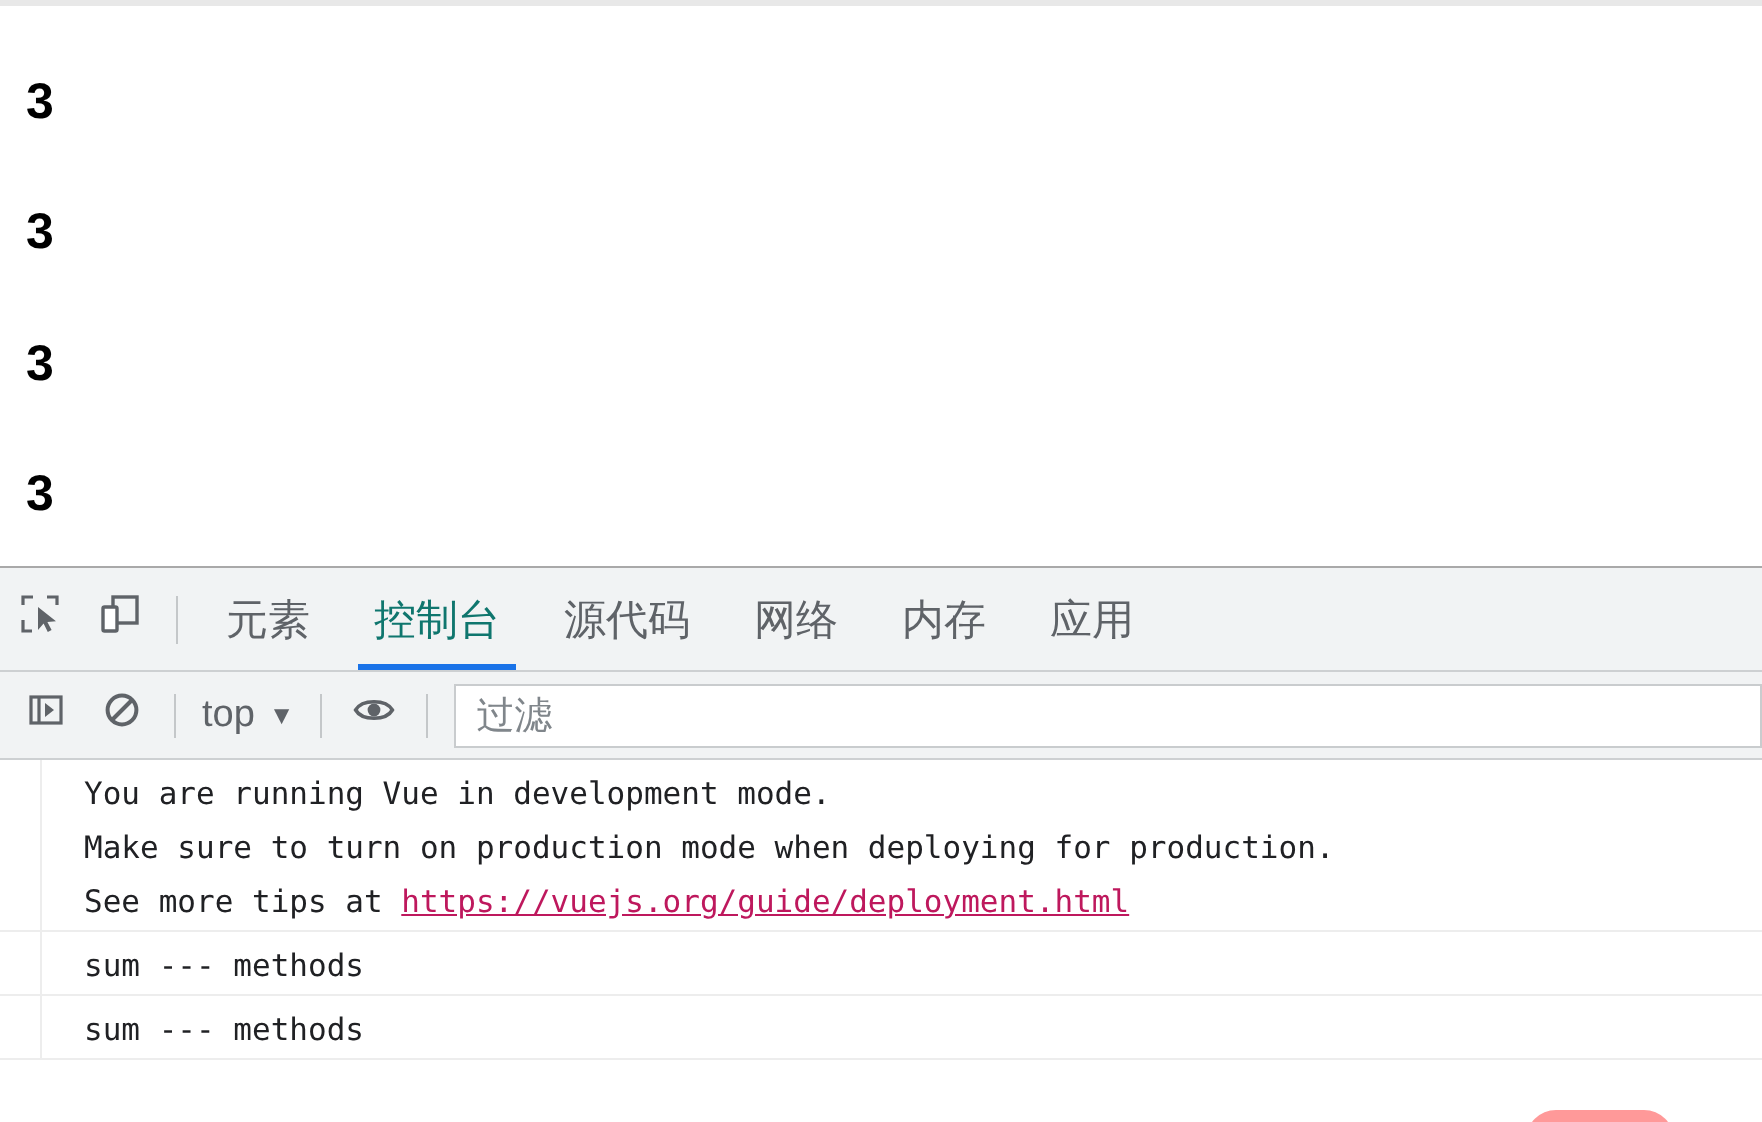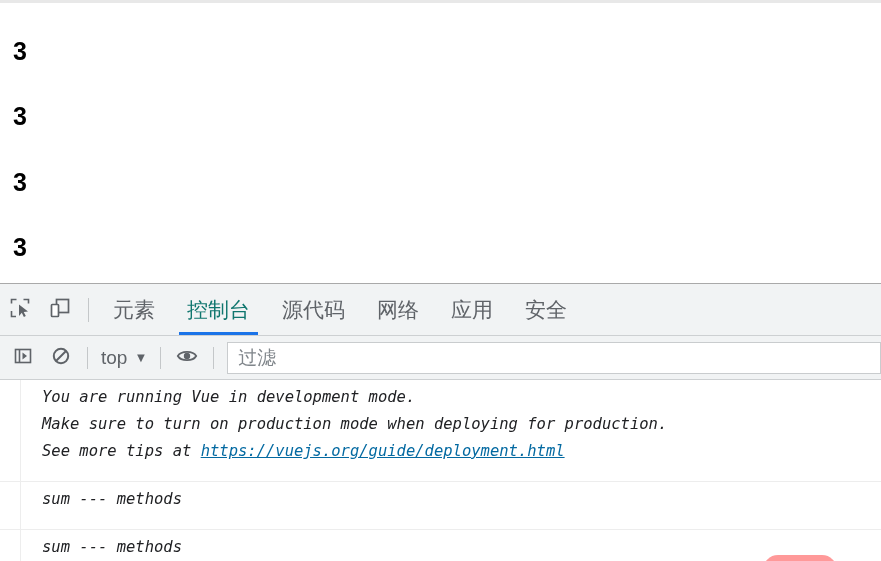--- a/index.html
+++ b/index.html
@@ -159,43 +159,42 @@
   
   #console-body {
     position: relative;
     background: #ffffff;
     height: 181px;
     overflow: hidden;
   }
   .console-row {
     position: relative;
     border-bottom: 1px solid #ededed;
-    padding: 4px 0 16px 0;
-    box-sizing: border-box;
-    font-style: italic;
+    padding: 4px 0 0 0;
+    box-sizing: border-box;
   }
   .console-row::before {
     content: "";
     position: absolute;
     left: 20px;
     top: 0;
     bottom: 0;
     width: 1px;
     background: #ededed;
   }
   .msg-text {
     margin-left: 42px;
     font-family: "DejaVu Sans Mono", monospace;
     font-size: 15.5px;
     line-height: 27px;
     color: #202124;
     white-space: pre;
   }
   .msg-link {
-    color: #0369a1;
+    color: #be185d;
     text-decoration: underline;
   }
 
   
   #bottom-badge {
     position: absolute;
     left: 763px;
     bottom: -24px;
     width: 74px;
     height: 30px;
@@ -243,24 +242,24 @@
     <div class="tab active">
       <span>控制台</span>
     </div>
     <div class="tab">
       <span>源代码</span>
     </div>
     <div class="tab">
       <span>网络</span>
     </div>
     <div class="tab">
+      <span>内存</span>
+    </div>
+    <div class="tab">
       <span>应用</span>
-    </div>
-    <div class="tab">
-      <span>安全</span>
     </div>
   </div>
 
   <div id="console-toolbar">
 
     <div class="ct-icon-btn">
       <span>
         <svg width="20" height="20" viewBox="0 0 20 20">
           <rect x="2.5" y="3.5" width="15" height="13" fill="none" stroke="#5f6368" stroke-width="1.6"></rect>
           <line x1="6.5" y1="3.5" x2="6.5" y2="16.5" stroke="#5f6368" stroke-width="1.6"></line>

